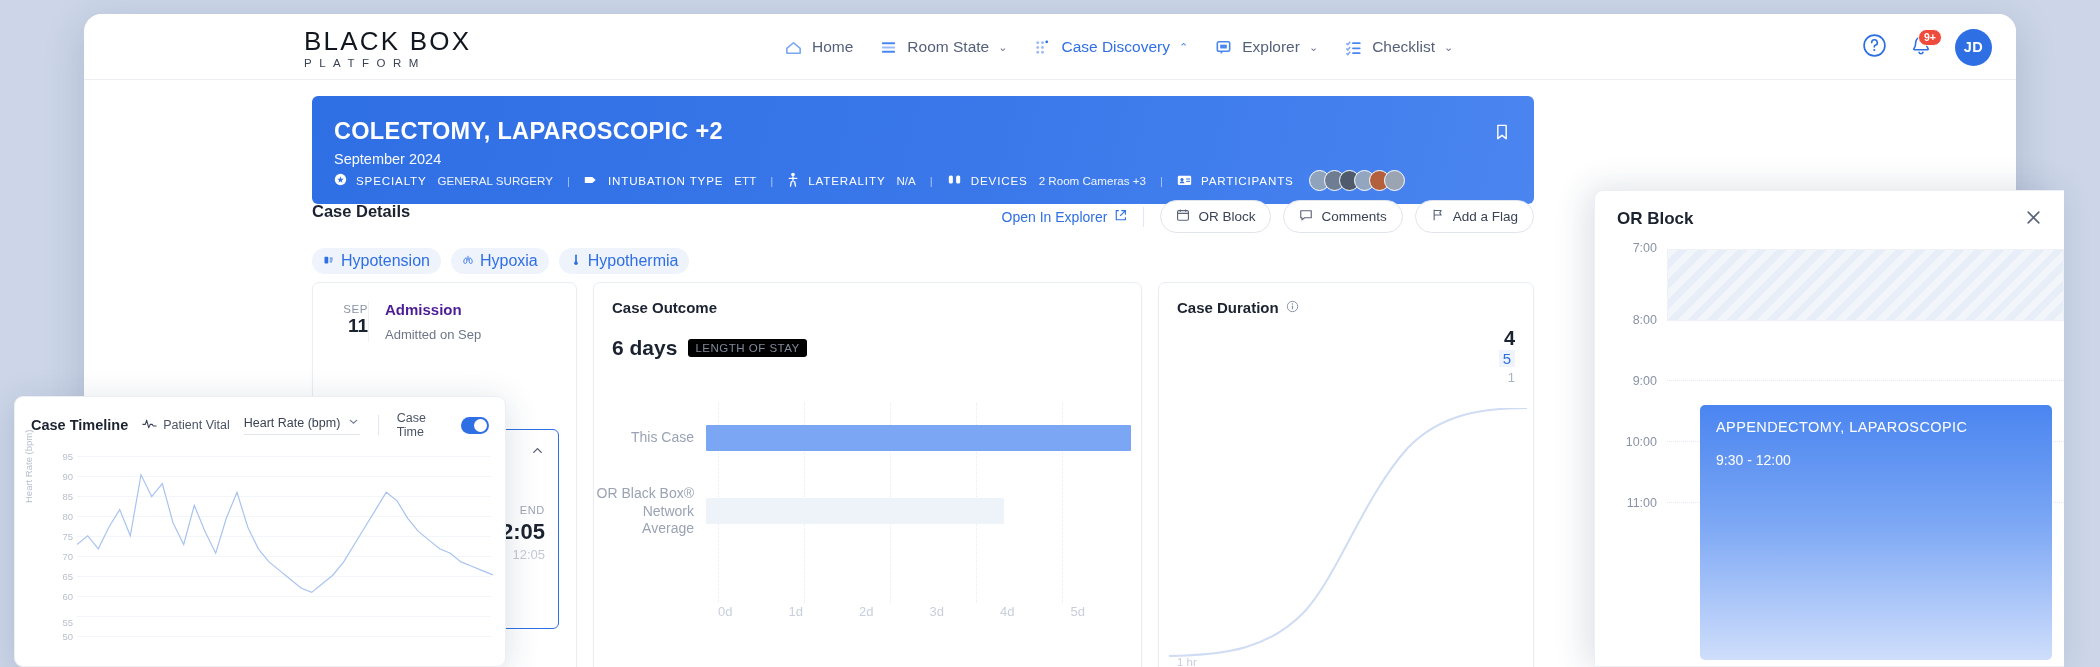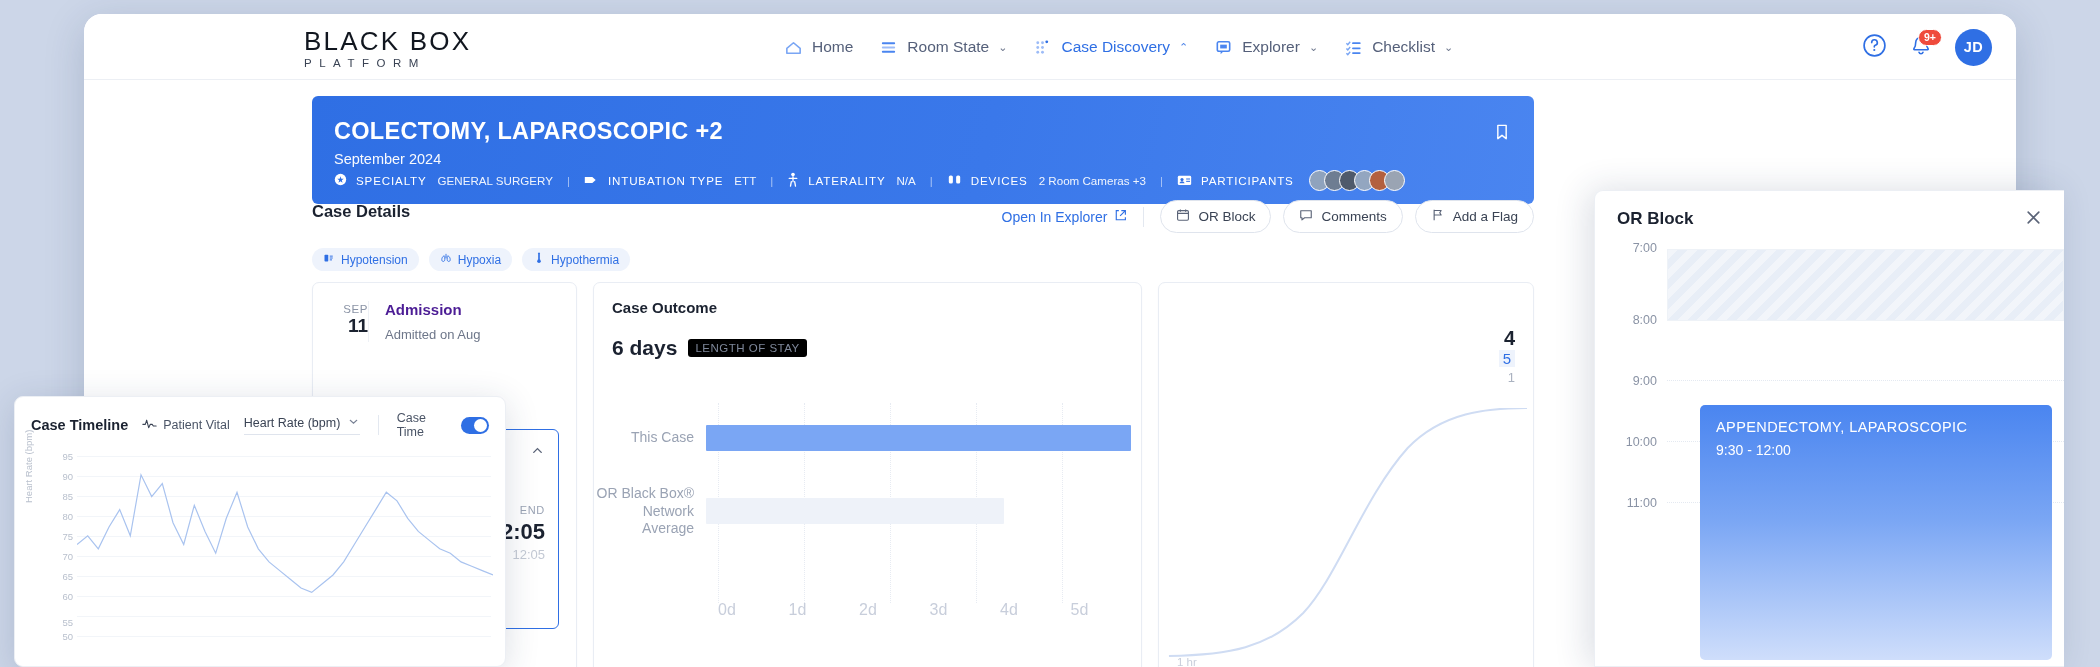--- a/index.html
+++ b/index.html
@@ -115,21 +115,21 @@
     display: flex; align-items: center; gap: 8px;
     border: 1px solid #dfe4ed; border-radius: 19px;
     padding: 7px 15px; font-size: 13.5px; color: #3a4354;
     background: #fff; cursor: pointer; white-space: nowrap;
   }
 
   .tags { position: absolute; left: 228px; top: 234px; display: flex; gap: 10px; }
   .tag {
     display: flex; align-items: center; gap: 6px;
     background: #eef3fc; color: #2f6fe4;
-    border-radius: 13px; padding: 4px 11px; font-size: 12px; text-align: center;
+    border-radius: 13px; padding: 4px 11px; font-size: 16px; text-align: center;
   }
 
   
   .card {
     position: absolute; background: #fff;
     border: 1px solid #e9edf4; border-radius: 7px;
     box-shadow: 0 1px 2px rgba(30,50,90,.04);
     overflow: hidden;
   }
   #card-admission { left: 228px; top: 268px; width: 265px; height: 399px; }
@@ -182,21 +182,21 @@
   .bars { position: absolute; left: 0; top: 120px; width: 100%; height: 230px; }
   .bar-row { position: absolute; display: flex; align-items: center; width: 100%; }
   .bar-lbl {
     width: 112px; text-align: right; padding-right: 12px;
     font-size: 14px; color: #9aa3b4; line-height: 1.25;
   }
   .bar-track { position: relative; flex: 1; height: 100%; }
   .bar-fill { height: 26px; border-radius: 1px; }
   .bar-axis {
     position: absolute; left: 124px; right: 0; bottom: 14px;
-    display: flex; font-size: 16px; color: #c8cedb;
+    display: flex; font-size: 13px; color: #c8cedb;
   }
   .bar-axis span { flex: 1; }
   .gridv {
     position: absolute; top: 0; bottom: 30px; width: 1px;
     border-left: 1px dotted #e7ebf2;
   }
 
   
   .dur-stats { position: absolute; right: 18px; top: 44px; text-align: right; }
   .dur-a { font-size: 20px; font-weight: 700; color: #1b2230; }
@@ -236,21 +236,21 @@
     background: repeating-linear-gradient(135deg,
       #f2f5fa 0px, #f2f5fa 7px, #e8eef7 7px, #e8eef7 14px);
     border: 1px solid #eef2f7;
   }
   .or-event {
     position: absolute; left: 105px; right: 12px;
     background: linear-gradient(180deg, #4a85f0 0%, #7aa6f4 45%, #cfdefb 100%);
     border-radius: 5px; color: #fff; padding: 14px 16px;
   }
   .or-ev-t { font-size: 14.5px; letter-spacing: .4px; }
-  .or-ev-s { font-size: 14px; margin-top: 7px; }
+  .or-ev-s { font-size: 14px; margin-top: 17px; }
 
   
   .timeline {
     position: absolute; left: 14px; top: 396px;
     width: 492px; height: 271px;
     background: #fff; border-radius: 9px;
     box-shadow: 0 6px 34px rgba(30,50,90,.16);
     border: 1px solid #eceff4;
     overflow: hidden;
   }
@@ -546,21 +546,21 @@
     </div>
 
     <div class="card" id="card-admission">
       <div class="adm-body">
         <div class="adm-date">
           <div class="adm-mon">SEP</div>
           <div class="adm-day">11</div>
         </div>
         <div class="adm-main">
           <div class="adm-h">Admission</div>
-          <div class="adm-sub">Admitted on Aug</div>
+          <div class="adm-sub">Admitted on Sep</div>
         </div>
       </div>
 
       <div class="adm-panel">
         <div class="adm-panel-top">
           <span>6 - 12:05</span>
           <span>
             <svg viewBox="0 0 16 16" width="15" height="15">
                 <path d="M4 10 L8 6 L12 10" fill="none" stroke="#5b6478" stroke-width="1.5" stroke-linecap="round"></path>
               </svg>
@@ -609,20 +609,32 @@
           <span>1d</span>
           <span>2d</span>
           <span>3d</span>
           <span>4d</span>
           <span>5d</span>
         </div>
       </div>
     </div>
 
     <div class="card" id="card-duration">
+      <div class="card-head">
+        <div class="card-title">
+          <span>Case Duration</span>
+          <span>
+            <svg viewBox="0 0 16 16" width="13" height="13">
+                <circle cx="8" cy="8" r="6.4" fill="none" stroke="#8a93a5" stroke-width="1.2"></circle>
+                <circle cx="8" cy="5" r=".95" fill="#8a93a5"></circle>
+                <rect x="7.3" y="6.9" width="1.4" height="4.6" rx=".7" fill="#8a93a5"></rect>
+              </svg>
+          </span>
+        </div>
+      </div>
 
       <div class="dur-stats">
         <div class="dur-a">4</div>
         <div class="dur-b">5</div>
         <div class="dur-c">1</div>
       </div>
 
       <svg style="position:absolute;left:0;bottom:22px;width:100%;height:250px" viewBox="0 0 376 250" preserveAspectRatio="none">
         <path d="M10 248 C 70 247, 110 240, 145 205 C 180 168, 205 90, 250 40 C 285 4, 330 0, 370 0" fill="none" stroke="#cfdcf3" stroke-width="2"></path>
       </svg>

